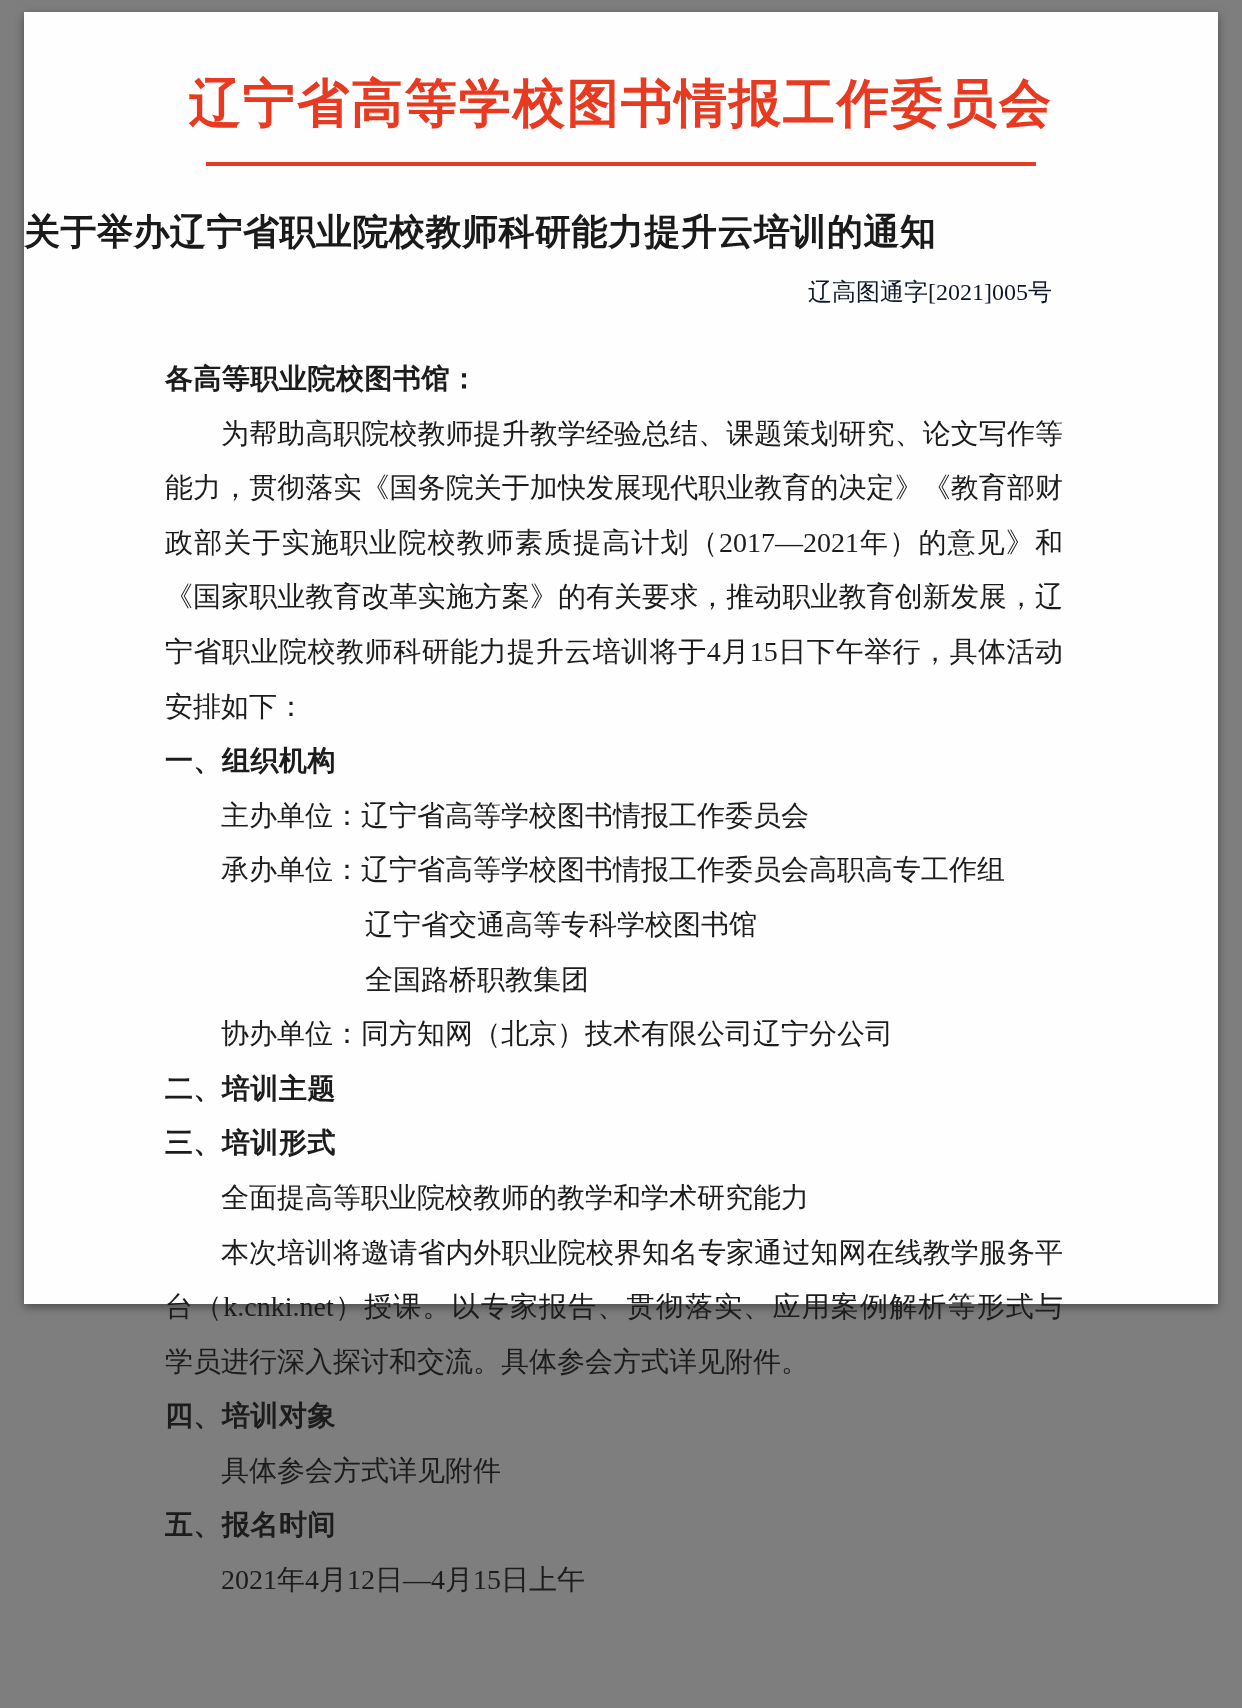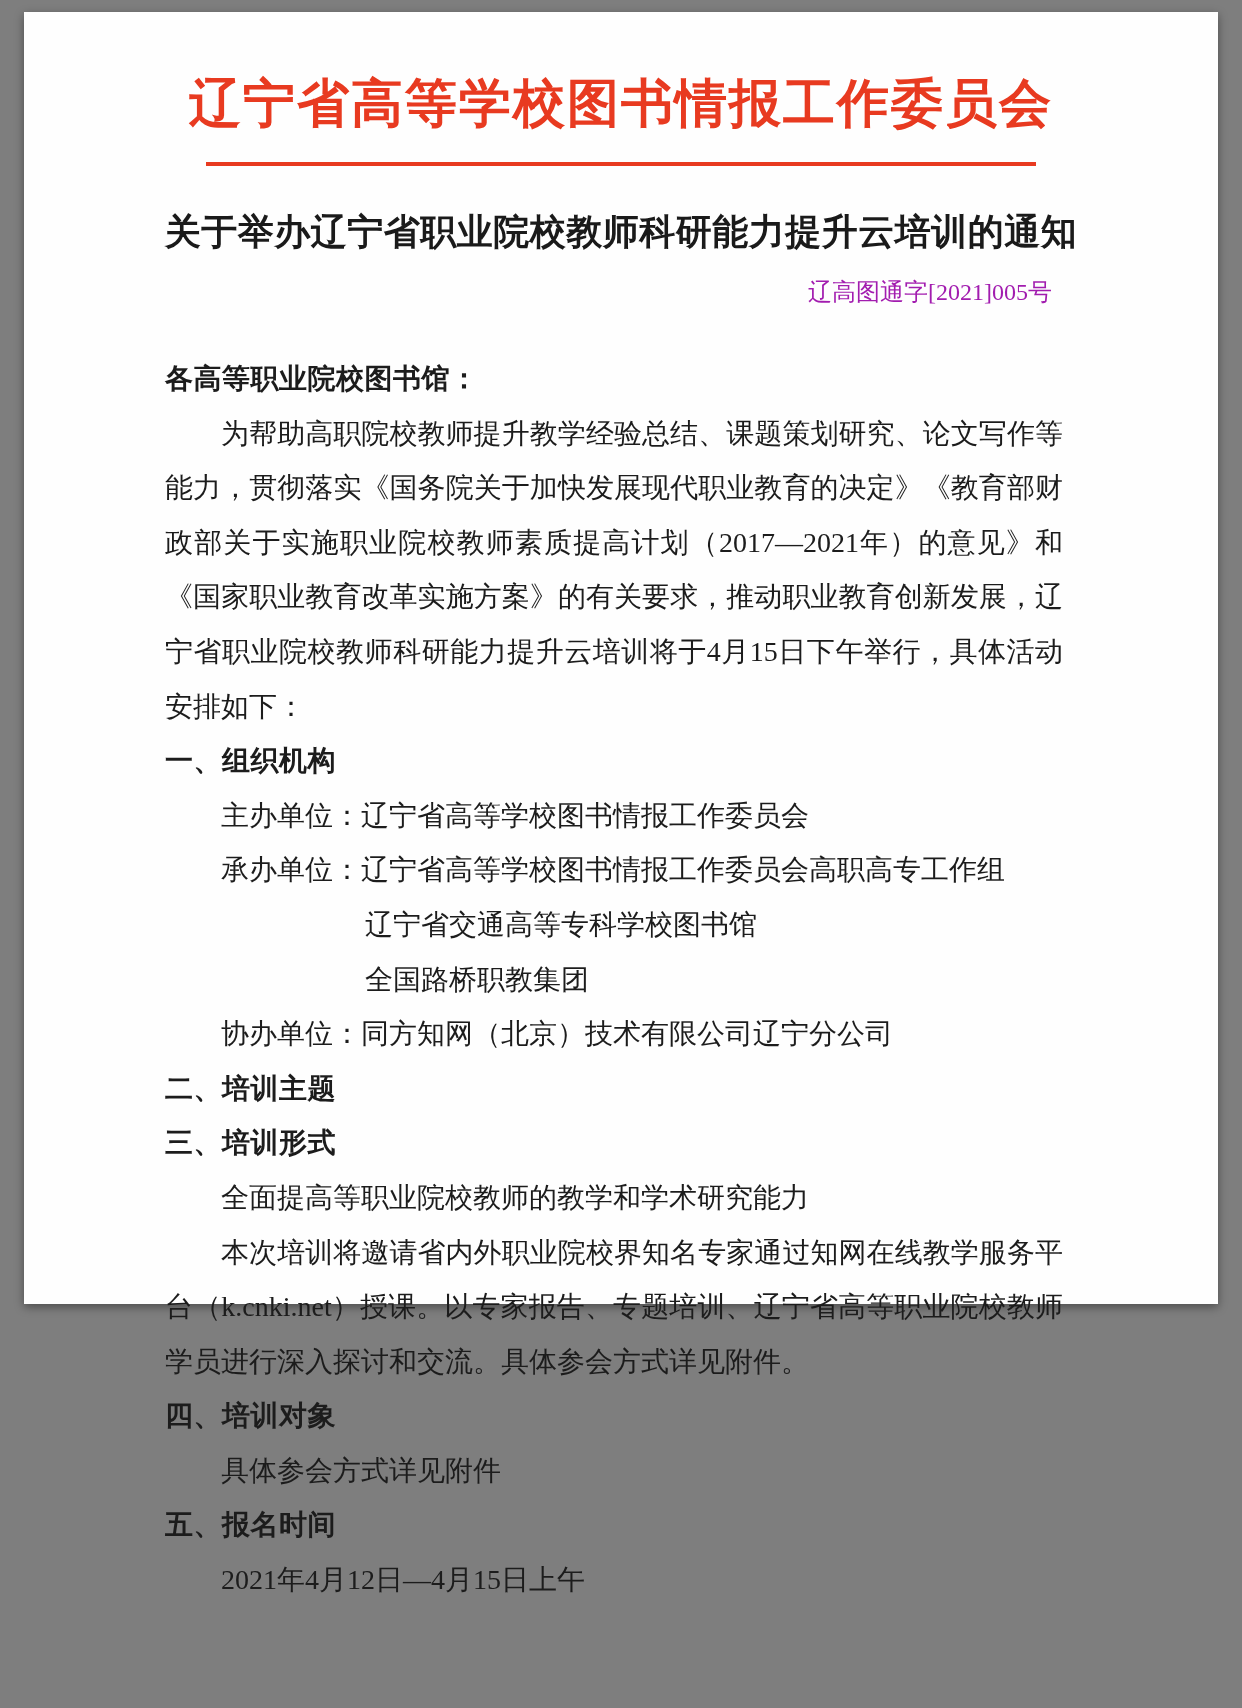--- a/index.html
+++ b/index.html
@@ -39,32 +39,32 @@
     height: 4px;
     margin: 20px auto 0 auto;
     background: #e83a20;
   }
   .doc-title {
     margin: 38px 0 0 0;
     line-height: 56px;
     font-size: 36px;
     font-weight: bold;
     letter-spacing: 0.5px;
-    text-align: center;
+    text-align: left;
     color: #1a1a1a;
     font-family: "Liberation Sans", "DejaVu Sans", sans-serif;
     white-space: nowrap;
   }
   .doc-number {
     margin-top: 12px;
     line-height: 40px;
     font-size: 24px;
     text-align: right;
     padding-right: 166px;
-    color: #a21caf;
+    color: #0f172a;
     white-space: nowrap;
   }
   
   .doc-body {
     margin: 40px 0 0 141px;
     width: 898px;
     color: #1c1c1c;
   }
   .row {
     line-height: 54.6px;
@@ -114,21 +114,21 @@
       <div class="row indent">承办单位：辽宁省高等学校图书情报工作委员会高职高专工作组</div>
       <div class="row hang">辽宁省交通高等专科学校图书馆</div>
       <div class="row hang">全国路桥职教集团</div>
       <div class="row indent">协办单位：同方知网（北京）技术有限公司辽宁分公司</div>
 
       <div class="row b-row">二、培训主题</div>
       <div class="row b-row">三、培训形式</div>
 
       <div class="row indent">全面提高等职业院校教师的教学和学术研究能力</div>
       <div class="row indent fill">本次培训将邀请省内外职业院校界知名专家通过知网在线教学服务平</div>
-      <div class="row fill">台（k.cnki.net）授课。以专家报告、专题培训、辽宁省高等职业院校教师</div>
+      <div class="row fill">台（k.cnki.net）授课。以专家报告、贯彻落实、应用案例解析等形式与</div>
       <div class="row">学员进行深入探讨和交流。具体参会方式详见附件。</div>
 
       <div class="row b-row">四、培训对象</div>
       <div class="row indent">具体参会方式详见附件</div>
 
       <div class="row b-row">五、报名时间</div>
       <div class="row indent">2021年4月12日—4月15日上午</div>
 
     </div>
   </div>

